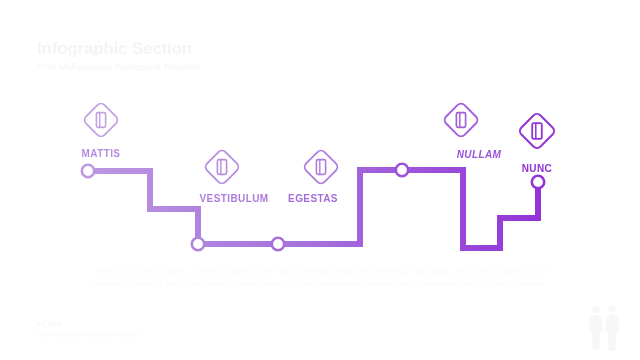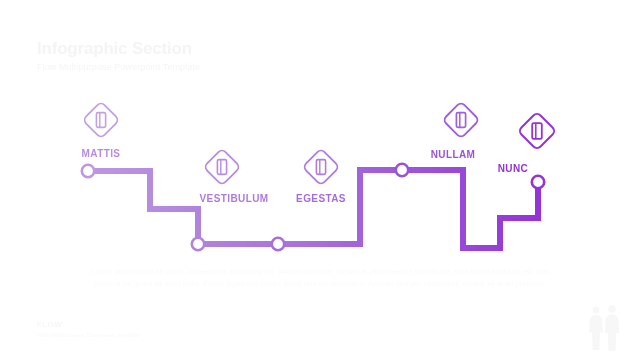--- a/index.html
+++ b/index.html
@@ -125,23 +125,23 @@
 
       <g transform="translate(537,131)">
         <rect x="-13.5" y="-13.5" width="27" height="27" rx="5" ry="5" transform="rotate(45)" fill="none" stroke="#9333d8" stroke-width="2"></rect>
         <rect x="-4.8" y="-7.8" width="9.6" height="15.6" rx="1.6" ry="1.6" fill="none" stroke="#9333d8" stroke-width="1.8"></rect>
         <line x1="-1.2" y1="-7.8" x2="-1.2" y2="7.8" stroke="#9333d8" stroke-width="1.5"></line>
       </g>
     </svg>
 
     <div class="node-label" style="left:101px; top:148px; color:#b88ce1;">MATTIS</div>
     <div class="node-label" style="left:234px; top:193px; color:#ad7ddd;">VESTIBULUM</div>
-    <div class="node-label" style="left:321px; top:193px; color:#a56ddb;">EGESTAS</div>
-    <div class="node-label" style="left:453px; top:149px; color:#9b52d9;">NULLAM</div>
-    <div class="node-label" style="left:513px; top:163px; color:#9333d8;">NUNC</div>
+    <div class="node-label" style="left:313px; top:193px; color:#a56ddb;">EGESTAS</div>
+    <div class="node-label" style="left:479px; top:149px; color:#9b52d9;font-style:italic;">NULLAM</div>
+    <div class="node-label" style="left:537px; top:163px; color:#9333d8;">NUNC</div>
   </div>
 
   <div id="body-text">Lorem ipsum dolor sit amet, consectetur adipiscing elit. Mauris interdum, sapien et pellentesque sollicitudin, nibh lorem tincidunt est, non placerat mi quam sit amet nulla. Fusce dignissim ornare tellus non condimentum. Aenean semper vestibulum mauris sit amet pharetra.</div>
 
   <div id="footer">
     <div class="brand">FLOW</div>
     <div class="tagline">Flow Multipurpose Powerpoint Template</div>
   </div>
 
   <svg id="watermark" viewBox="0 0 46 48">

